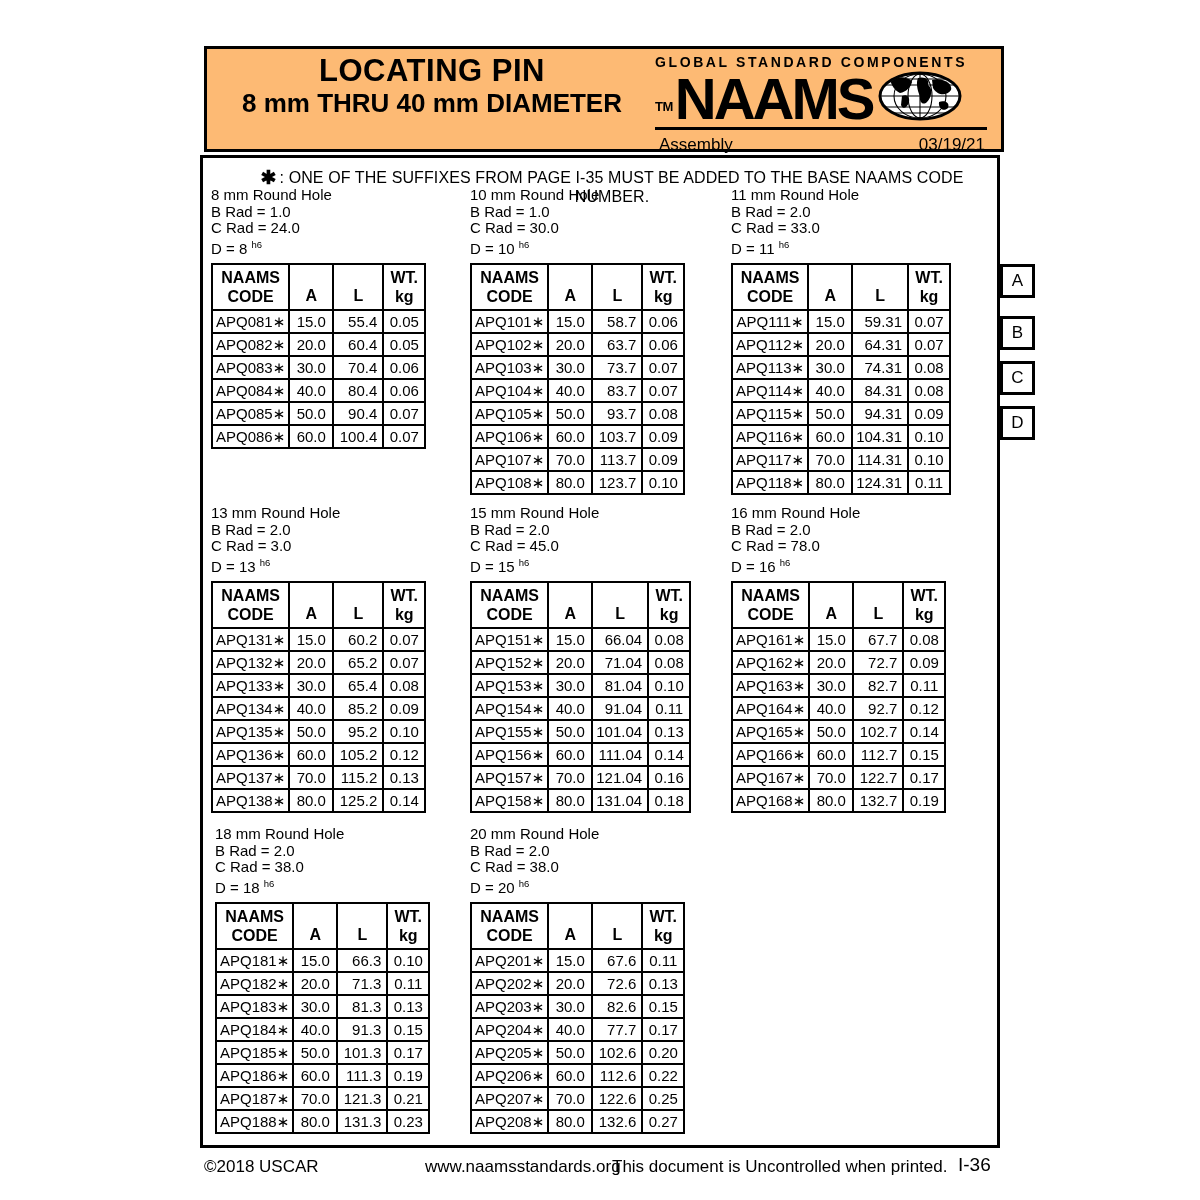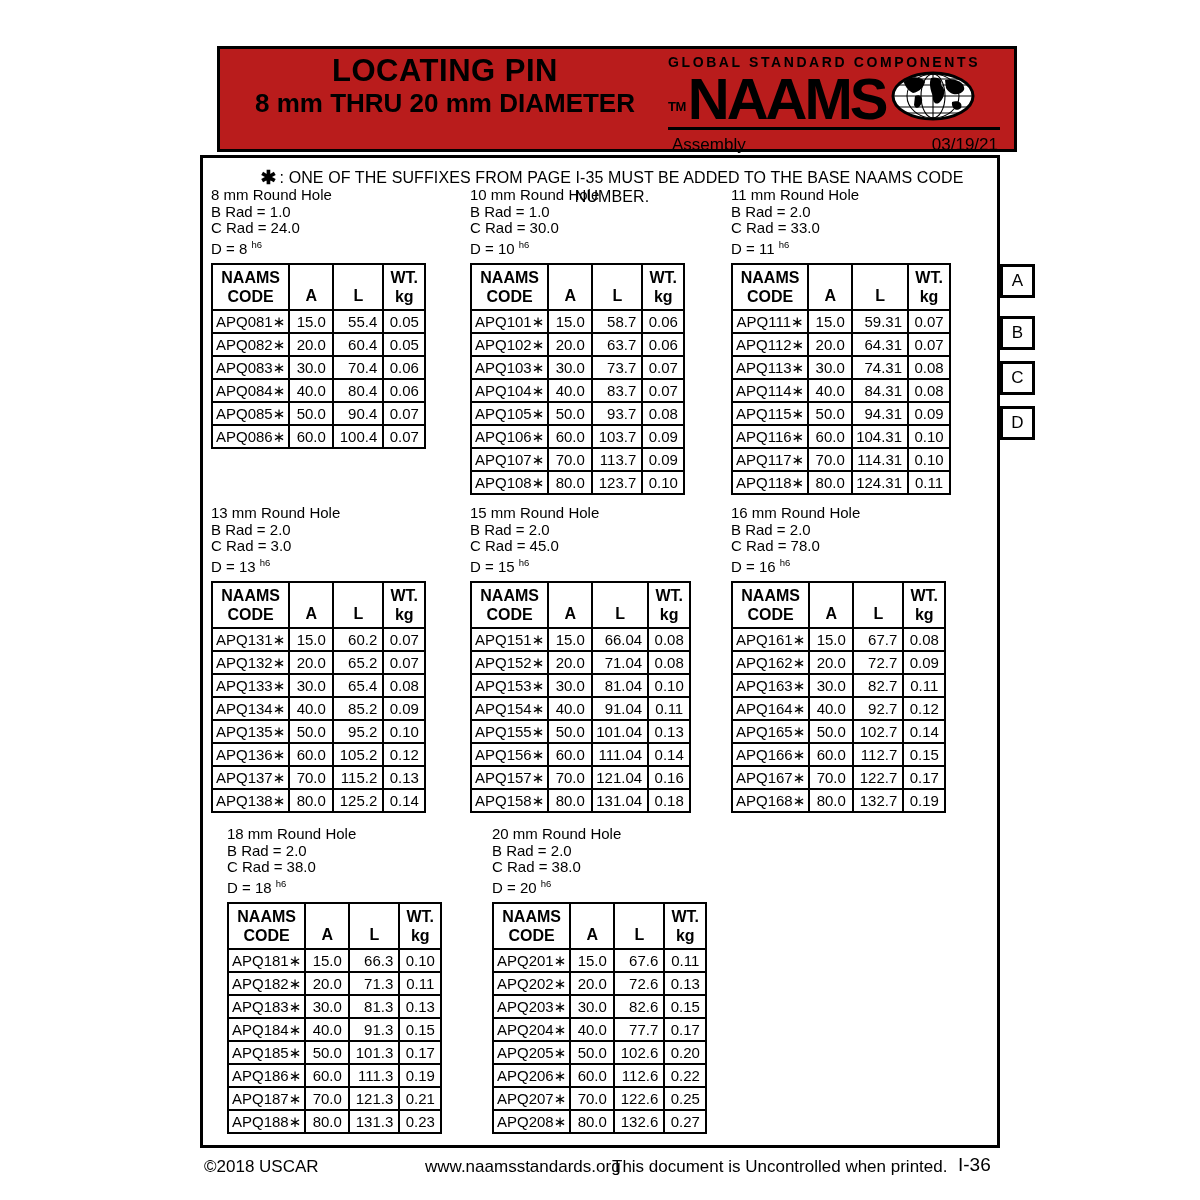--- a/index.html
+++ b/index.html
@@ -4,22 +4,22 @@
 <style>
   html,body { margin:0; padding:0; }
   body {
     width:1200px; height:1200px; background:#ffffff; position:relative;
     font-family:"Liberation Sans", sans-serif; color:#000;
     -webkit-font-smoothing:antialiased;
   }
 
   
   .header-box {
-    position:absolute; left:217px; top:46px; width:800px; height:106px;
-    border:3px solid #000; box-sizing:border-box; background:#b91c1c;
+    position:absolute; left:204px; top:46px; width:800px; height:106px;
+    border:3px solid #000; box-sizing:border-box; background:#fdba74;
   }
   .title-block { position:absolute; left:5px; top:5px; width:440px; text-align:center; font-weight:bold; }
   .title-l1 { font-size:31px; line-height:34px; letter-spacing:0.5px; }
   .title-l2 { font-size:26px; line-height:31px; }
   .title-l3 { font-size:26px; line-height:31px; }
 
   .logo-block { position:absolute; left:448px; top:5px; width:340px; }
   .brand-top { font-size:14px; font-weight:bold; letter-spacing:2.6px; white-space:nowrap; }
   .brand-row { display:flex; align-items:flex-end; margin-top:0px; height:52px; }
   .brand-tm { font-size:13px; font-weight:bold; margin:0 2px 8px 0; letter-spacing:-0.5px; }
@@ -37,22 +37,22 @@
   .note .star { font-size:19px; font-weight:bold; margin-right:3px; position:relative; top:1px; }
 
   
   .block { position:absolute; }
   .pos0 { left:8px;   top:29px; }
   .pos1 { left:267px; top:29px; }
   .pos2 { left:528px; top:29px; }
   .pos3 { left:8px;   top:347px; }
   .pos4 { left:267px; top:347px; }
   .pos5 { left:528px; top:347px; }
-  .pos6 { left:24px;   top:668px; }
-  .pos7 { left:267px; top:668px;margin-left:22px; }
+  .pos6 { left:12px;   top:668px; }
+  .pos7 { left:267px; top:668px; }
 
   .spec { font-size:15px; line-height:16.5px; }
   .spec sup { font-size:9.5px; letter-spacing:0; }
 
   table.data-table { border-collapse:collapse; margin-top:6px; table-layout:fixed; background:#fff; }
   .data-table th, .data-table td { border:2px solid #000; }
   .col-code { width:66px; } .col-a { width:44px; } .col-l { width:50px; } .col-wt { width:42px; }
   .data-table th { font-size:16px; font-weight:bold; padding:3px 2px; text-align:center; line-height:19px; }
   .th-a, .th-l { vertical-align:bottom; padding-bottom:4px !important; }
   .data-table td { font-size:15px; height:21px; text-align:center; padding:0 3px; }
@@ -72,21 +72,21 @@
   .f-web    { left:425px; top:1157px; }
   .f-notice { left:612px; top:1157px; }
   .f-page   { left:958px; top:1154px; font-size:19px; }
 </style>
 </head>
 <body>
 
 <div class="header-box">
   <div class="title-block">
     <div class="title-l1">LOCATING PIN</div>
-    <div class="title-l2">8 mm THRU 20 mm DIAMETER</div>
+    <div class="title-l2">8 mm THRU 40 mm DIAMETER</div>
   </div>
   <div class="logo-block">
     <div class="brand-top">GLOBAL STANDARD COMPONENTS</div>
     <div class="brand-row">
       <span class="brand-tm">TM</span>
       <span class="brand-name">NAAMS</span>
       <svg class="globe" width="84" height="50" viewBox="0 0 84 50">
         <defs>
             <clipPath id="gclip">
               <ellipse cx="42" cy="25" rx="39" ry="22"></ellipse>

